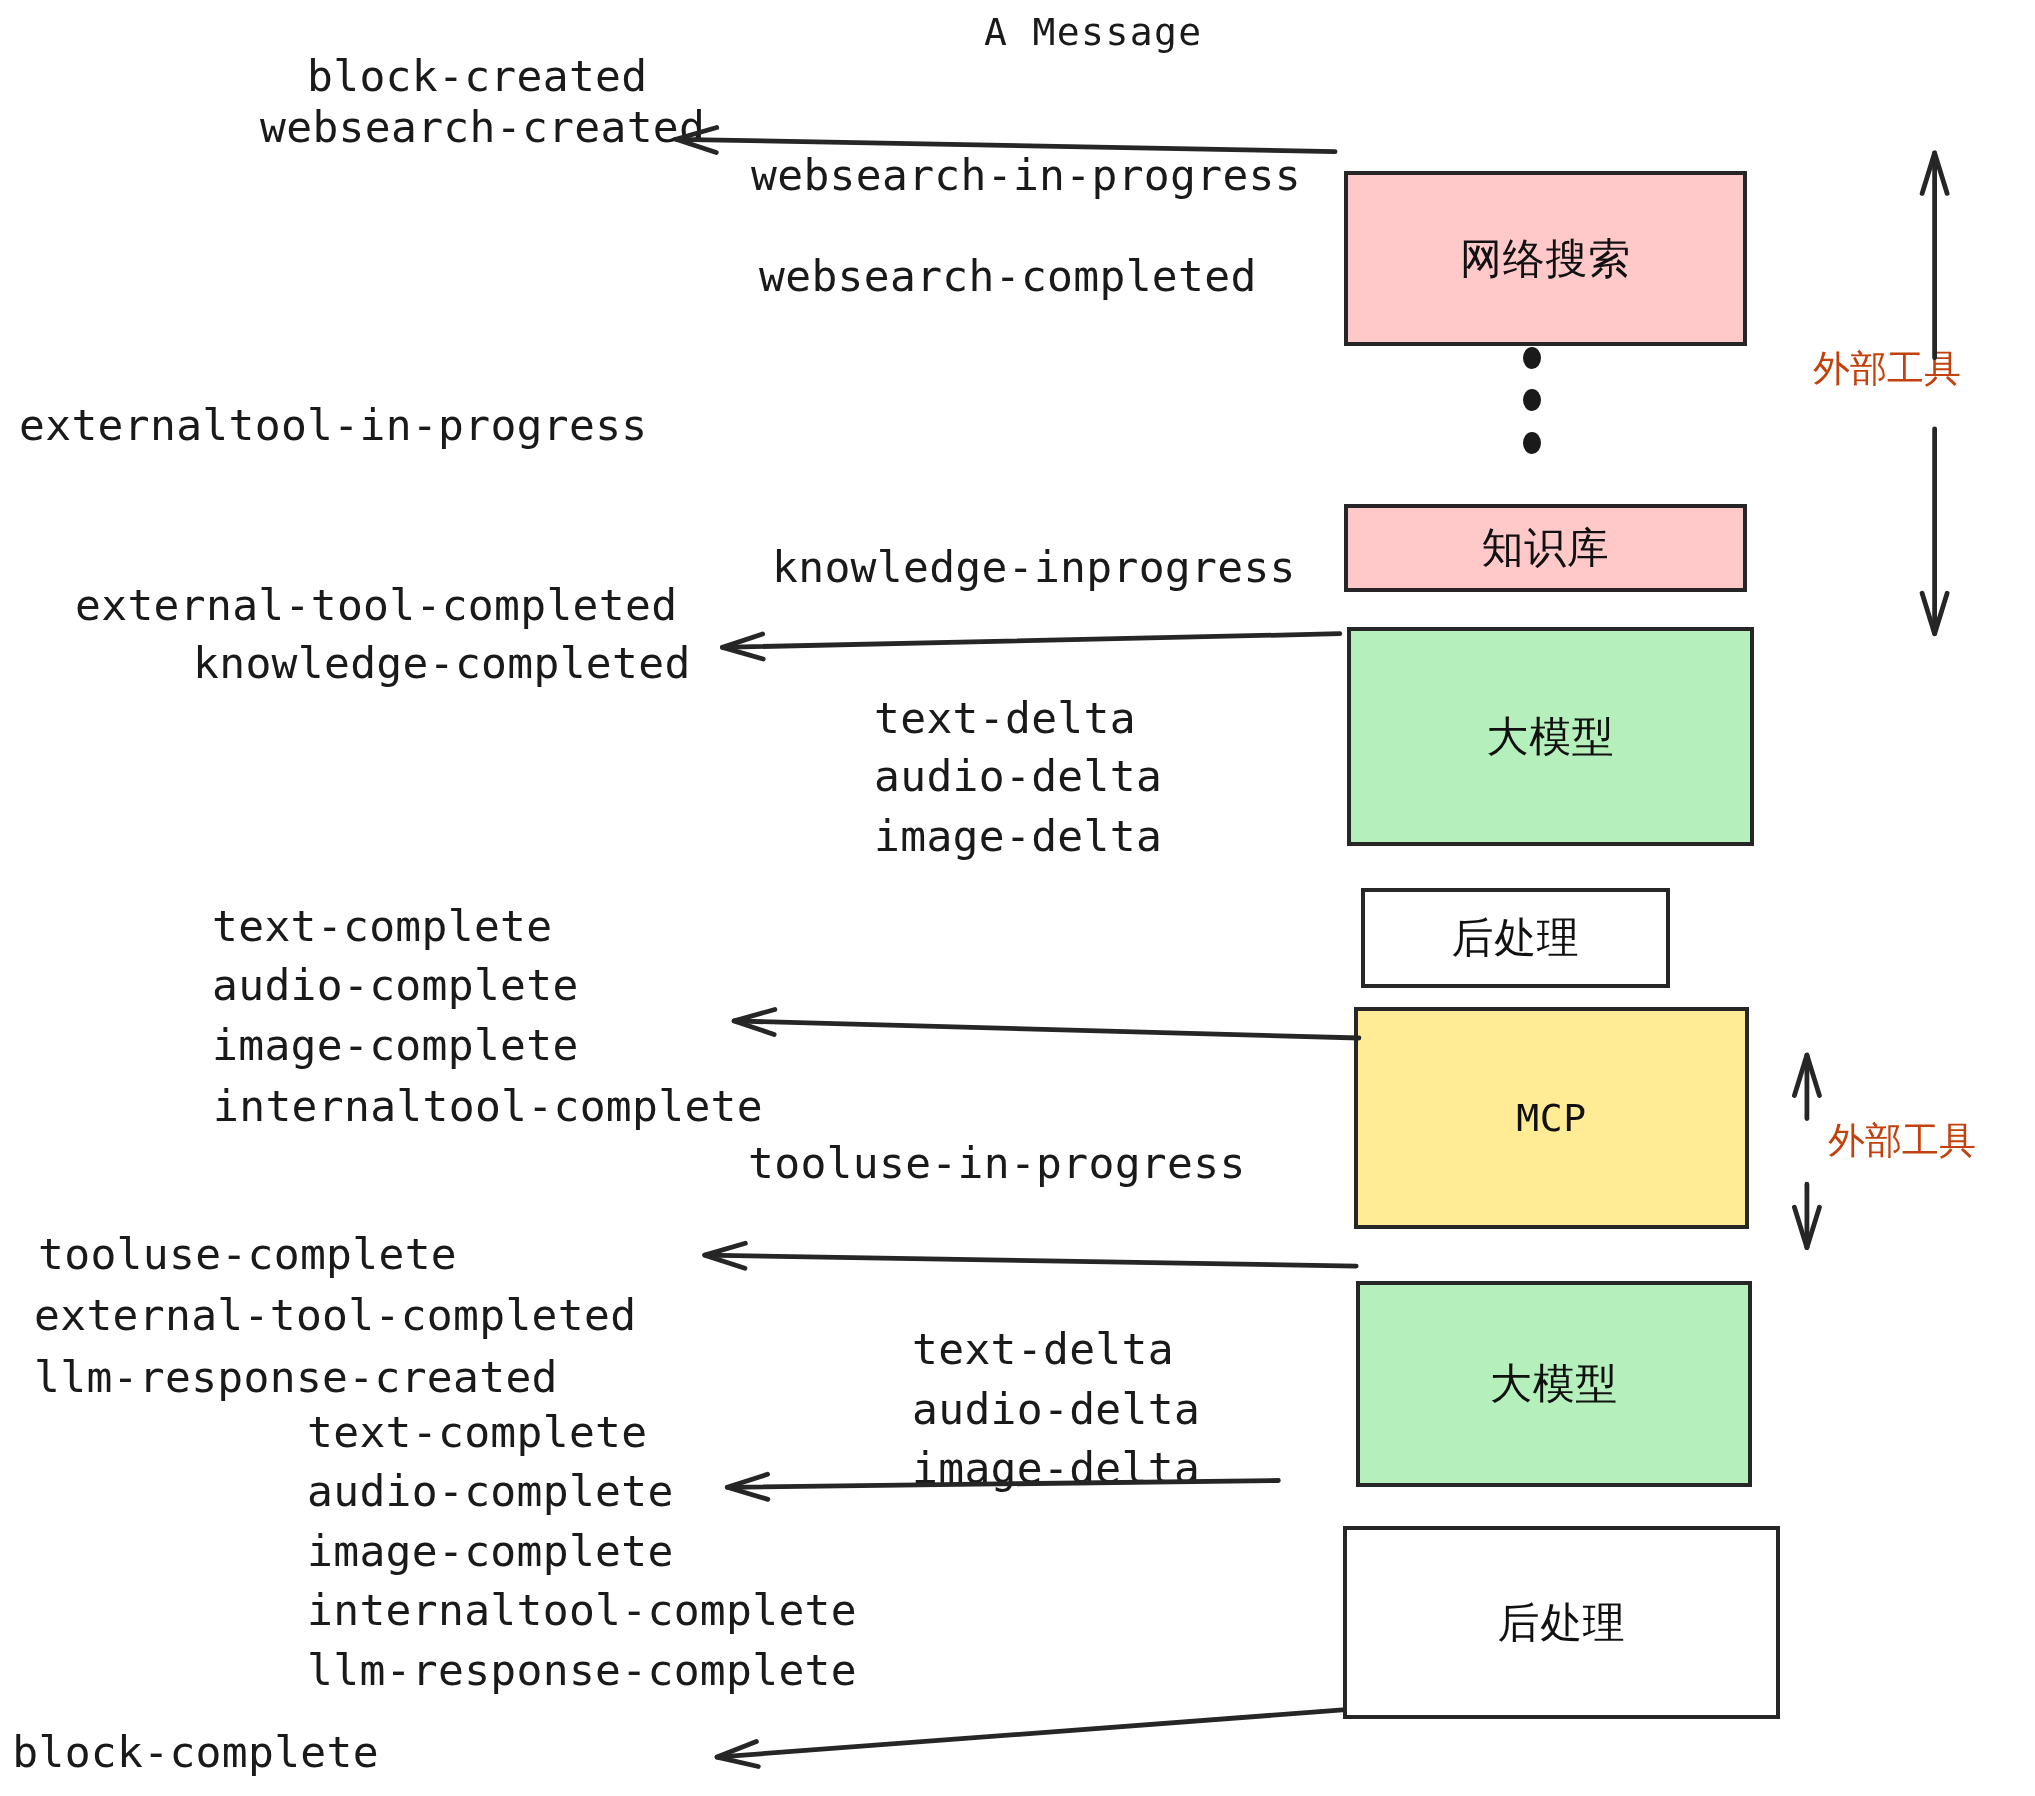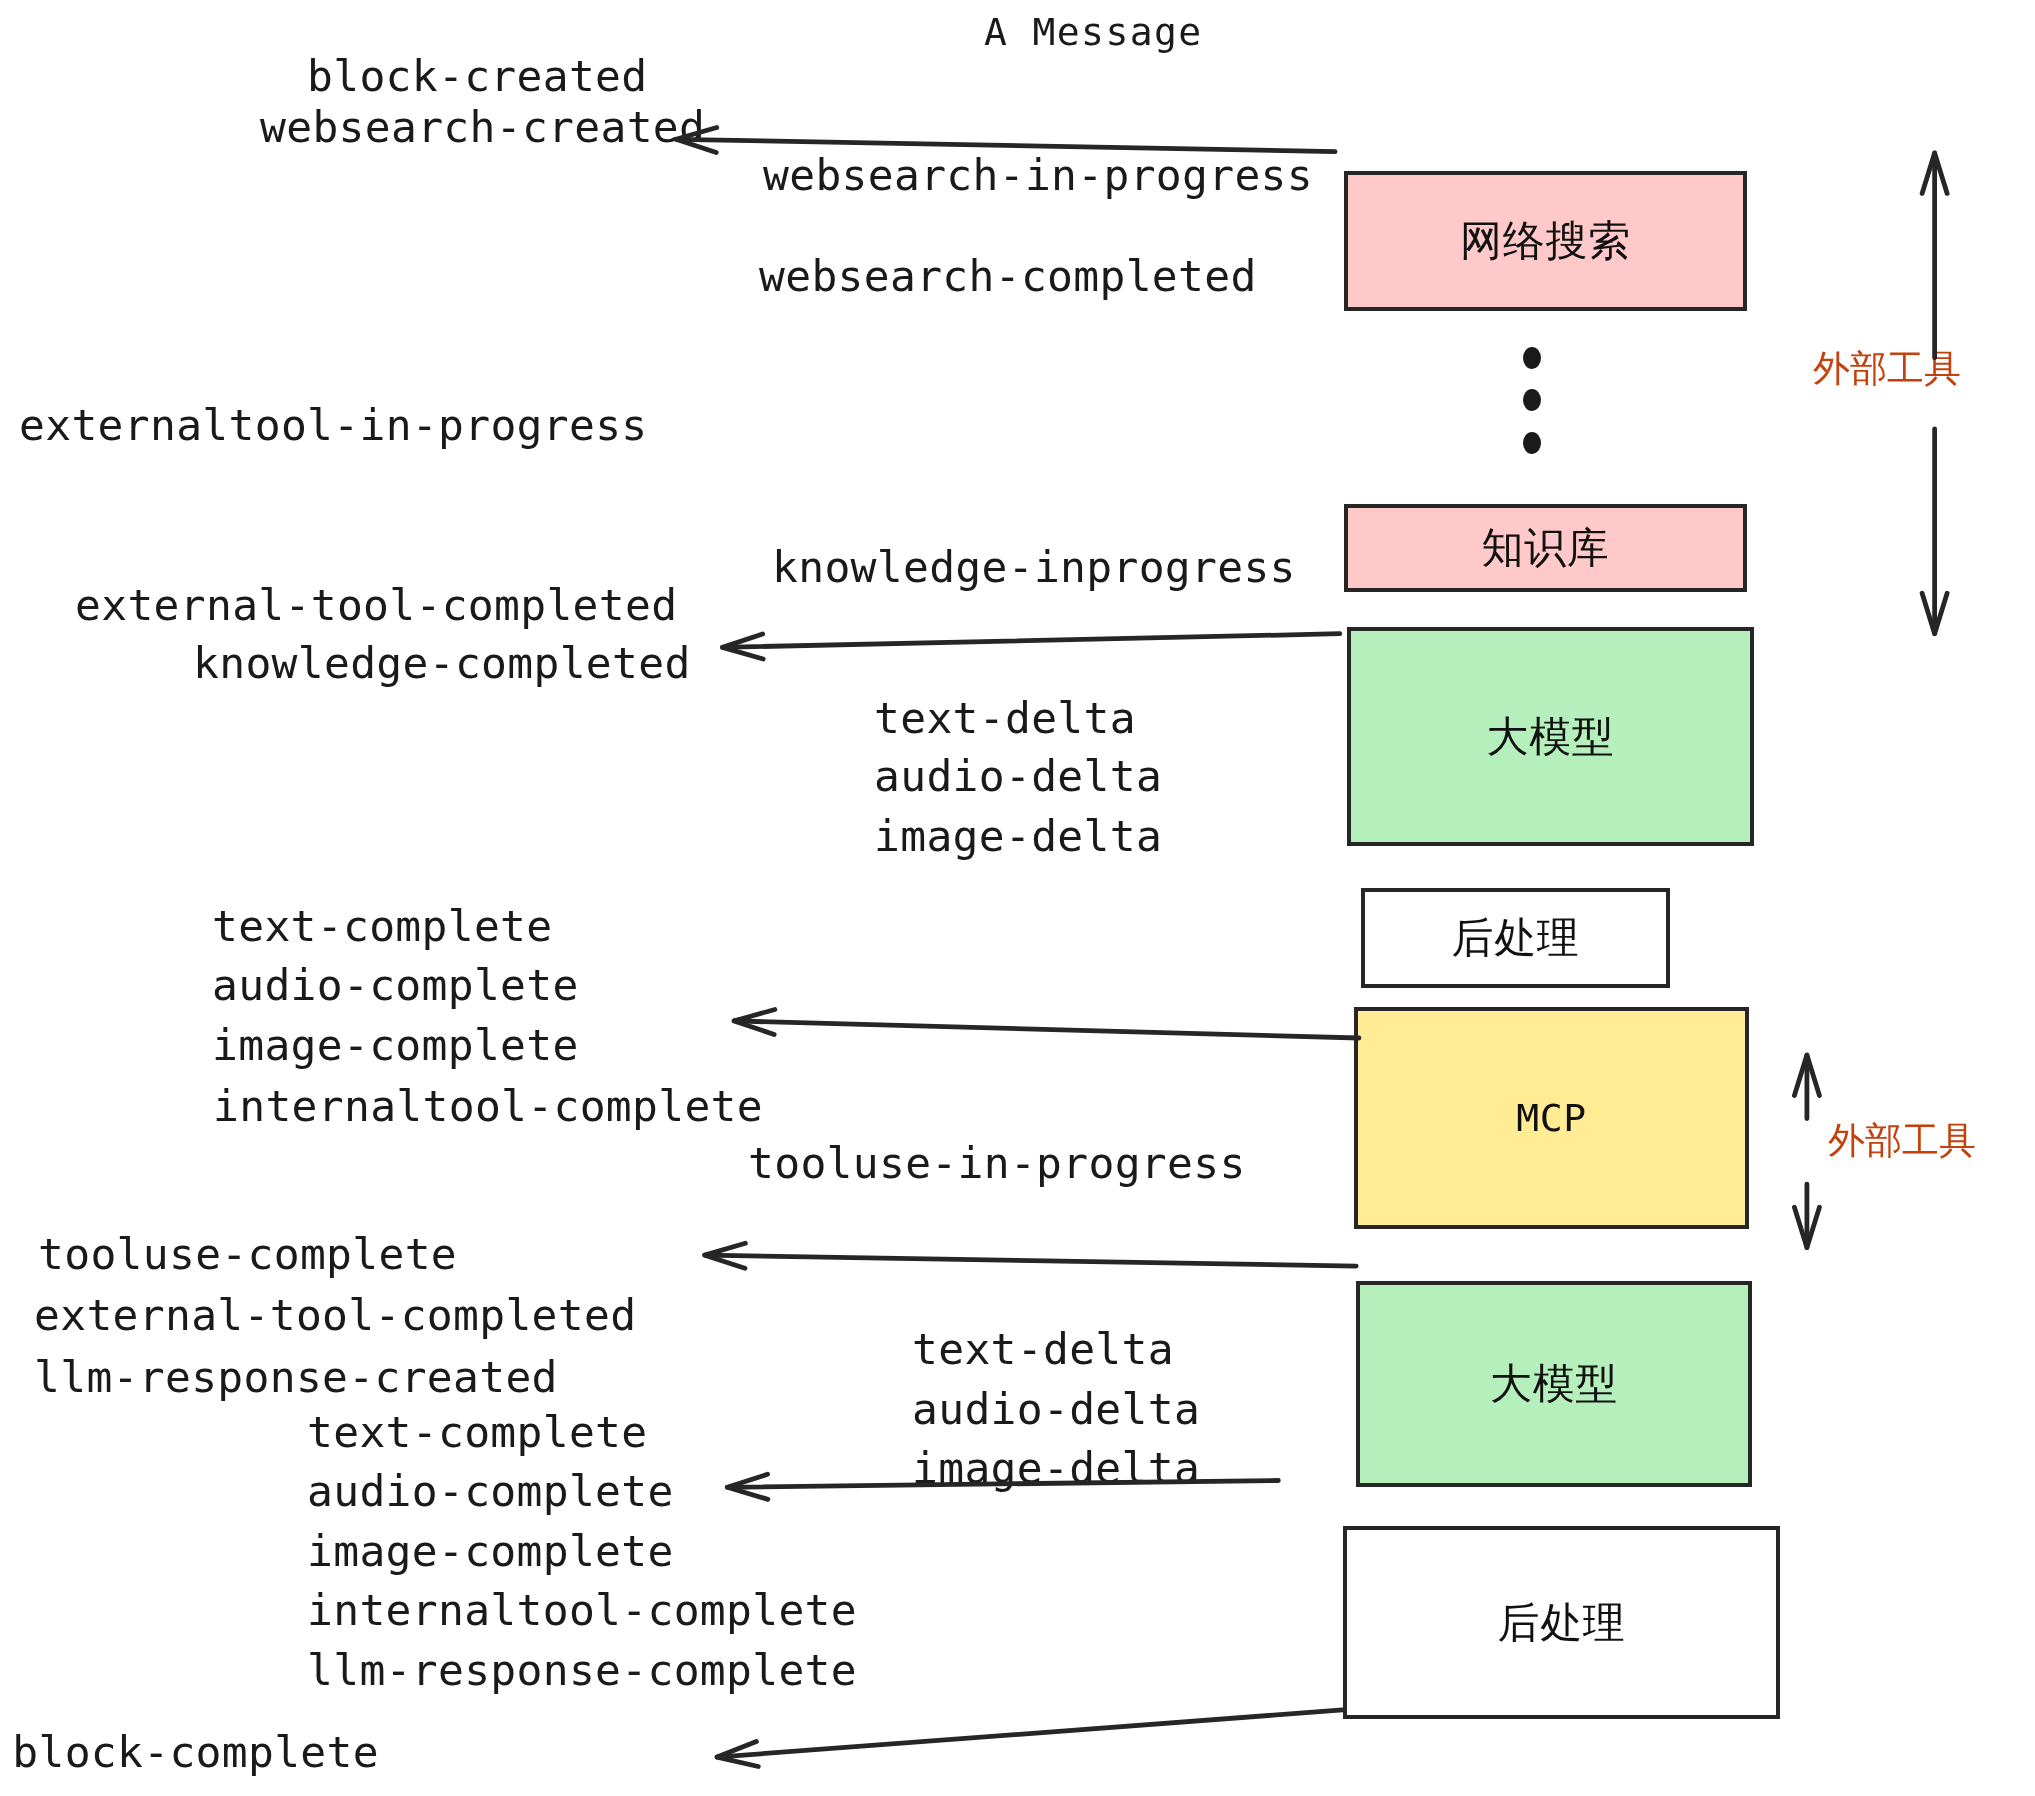--- a/index.html
+++ b/index.html
@@ -80,21 +80,21 @@
   }
 </style>
 </head>
 <body>
 
 <div id="stage">
 
   <div class="title" id="diagram-title" style="left:984px; top:9.6px;">A Message</div>
 
   <div id="nodes-layer">
-      <div class="box" style="left: 1344px; top: 171px; width: 403px; height: 140px; background: rgb(255, 201, 202); border-color: rgb(38, 38, 38);">
+      <div class="box" style="left: 1344px; top: 171px; width: 403px; height: 175px; background: rgb(255, 201, 202); border-color: rgb(38, 38, 38);">
         <span>网络搜索</span>
       </div>
       <div class="box" style="left: 1344px; top: 504px; width: 403px; height: 88px; background: rgb(255, 201, 202); border-color: rgb(38, 38, 38);">
         <span>知识库</span>
       </div>
       <div class="box" style="left: 1347px; top: 627px; width: 407px; height: 219px; background: rgb(181, 240, 188); border-color: rgb(38, 38, 38);">
         <span>大模型</span>
       </div>
       <div class="box" style="left: 1361px; top: 888px; width: 309px; height: 100px; background: rgb(255, 255, 255); border-color: rgb(38, 38, 38);">
         <span>后处理</span>
@@ -105,21 +105,21 @@
       <div class="box" style="left: 1356px; top: 1281px; width: 396px; height: 206px; background: rgb(181, 240, 188); border-color: rgb(38, 38, 38);">
         <span>大模型</span>
       </div>
       <div class="box" style="left: 1343px; top: 1526px; width: 437px; height: 193px; background: rgb(255, 255, 255); border-color: rgb(38, 38, 38);">
         <span>后处理</span>
       </div>
     </div>
   <div id="labels-layer">
       <div class="lbl" style="left: 307px; top: 55px;">block-created</div>
       <div class="lbl" style="left: 260px; top: 106px;">websearch-created</div>
-      <div class="lbl" style="left: 751px; top: 154px; margin-left: 12px;">websearch-in-progress</div>
+      <div class="lbl" style="left: 751px; top: 154px;">websearch-in-progress</div>
       <div class="lbl" style="left: 759px; top: 239px; margin-top: 16px;">websearch-completed</div>
       <div class="lbl" style="left: 19px; top: 404px; text-align: right;">externaltool-in-progress</div>
       <div class="lbl" style="left: 772px; top: 546px;">knowledge-inprogress</div>
       <div class="lbl" style="left: 75px; top: 584px;">external-tool-completed</div>
       <div class="lbl" style="left: 193px; top: 642px;">knowledge-completed</div>
       <div class="lbl" style="left: 874px; top: 697px;">text-delta</div>
       <div class="lbl" style="left: 874px; top: 755px;">audio-delta</div>
       <div class="lbl" style="left: 874px; top: 815px;">image-delta</div>
       <div class="lbl" style="left: 212px; top: 905px;">text-complete</div>
       <div class="lbl" style="left: 212px; top: 964px;">audio-complete</div>

